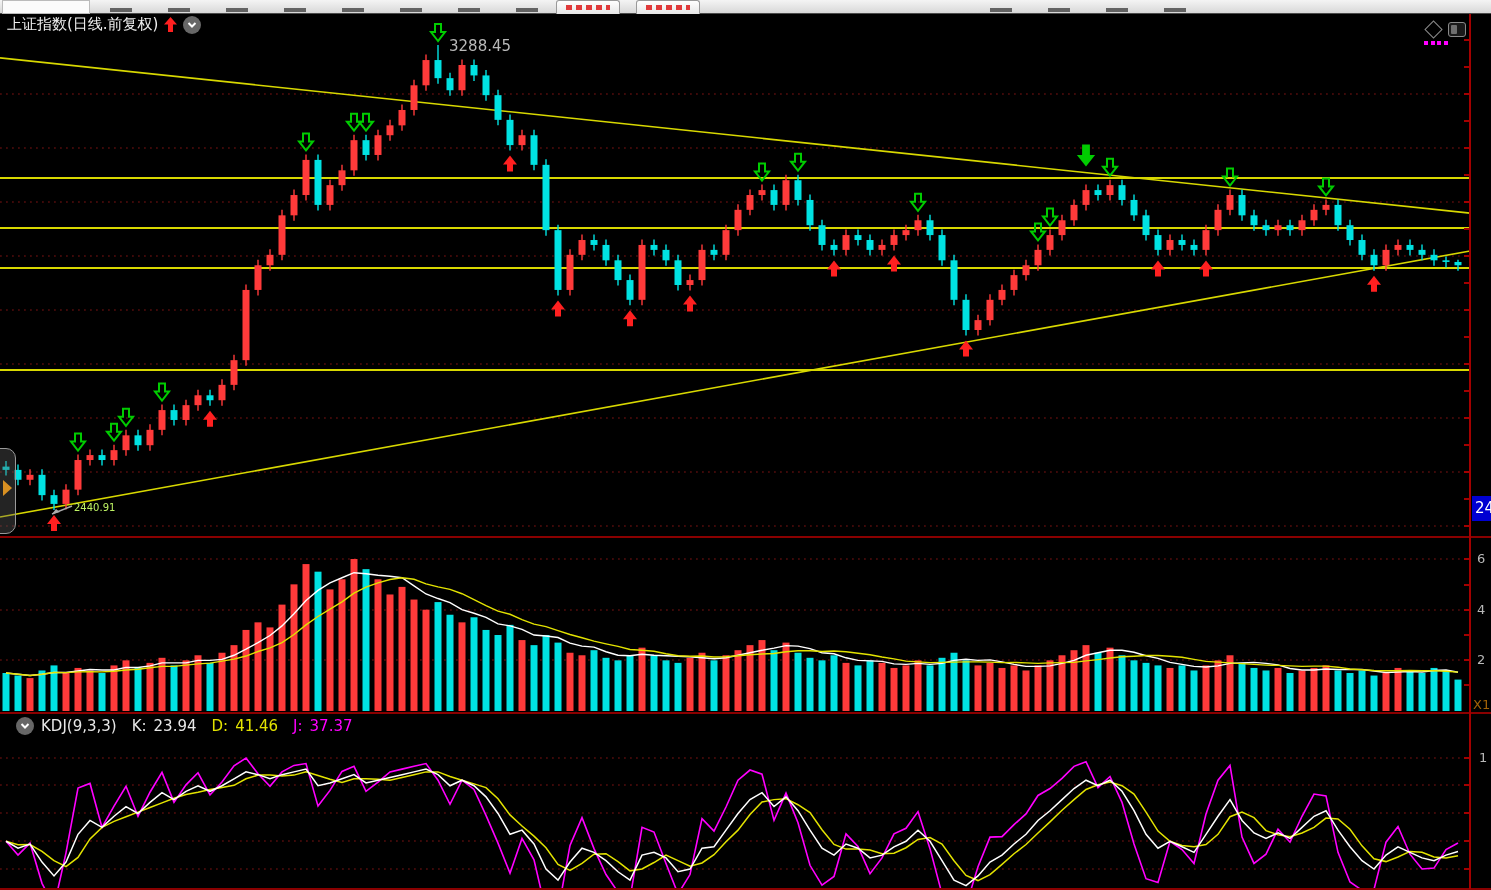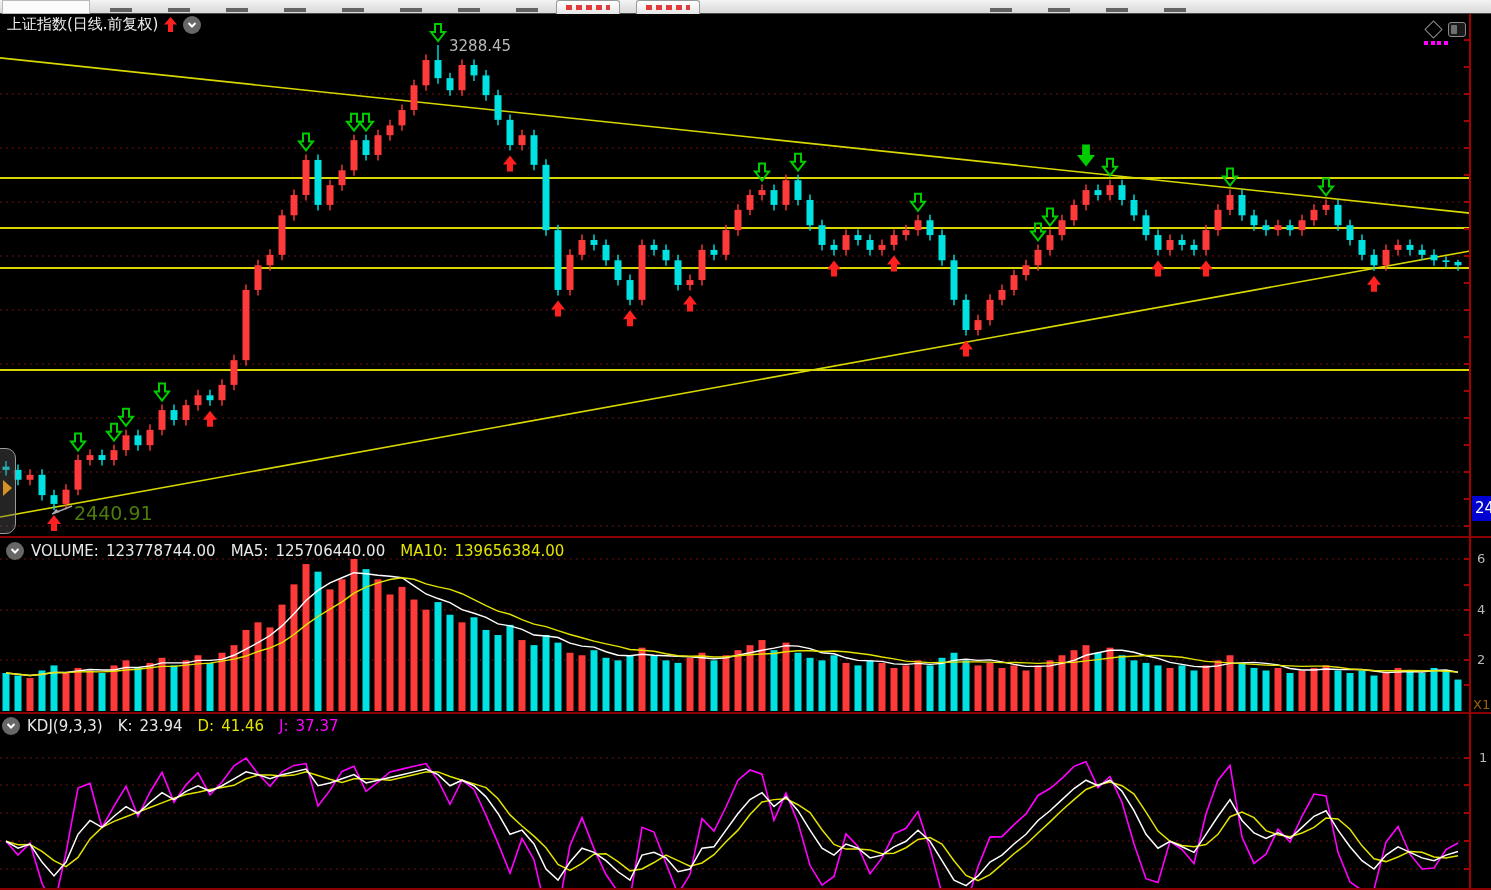--- a/index.html
+++ b/index.html
@@ -15,21 +15,21 @@
     border:1px solid #999;border-bottom:none;border-radius:3px 3px 0 0;}
   .tb-redbtn .marks{width:44px;height:5px;margin:4px auto 0;
     background:repeating-linear-gradient(90deg,#e03a3a 0 6px,transparent 6px 10px);}
   svg#chart-canvas{position:absolute;left:0;top:0;}
   
   .ovl{position:absolute;white-space:nowrap;pointer-events:none;}
   #title-row{left:7px;top:15px;color:#eeeeee;font-size:15px;display:flex;align-items:center;gap:6px;pointer-events:auto;}
   .circle-icon{width:18px;height:18px;border-radius:50%;background:#676767;display:inline-flex;
     align-items:center;justify-content:center;pointer-events:auto;}
   #peak-label{color:#b9b9b9;font-size:15px;text-align:center;}
-  #low-label{color:#4d7c0f;font-size:19px;}
+  #low-label{color:#bef264;font-size:10px;}
   .panel-header{display:flex;align-items:center;gap:7px;font-size:15px;pointer-events:auto;}
   .w{color:#e8e8e8;} .y{color:#e3e300;} .m{color:#ff00ff;}
   .hdr-gap{margin-left:8px;}
   #price-badge{left:1472px;top:496px;width:19px;height:25px;background:#0000d2;color:#fff;
     font-size:15px;line-height:25px;padding-left:3px;}
   .ax-label{color:#b8b8b8;font-size:13px;}
   #vol-scale-label{color:#a16207;font-size:13px;}
   
   #left-scroll{position:absolute;left:-11px;top:448px;width:25px;height:84px;border:1px solid #9a9a9a;
     border-radius:10px;background:rgba(95,95,95,0.38);}
@@ -550,35 +550,22 @@
   <div class="ovl" id="low-label" style="left:74px;top:502px;">2440.91</div>
 
   <div class="ovl" id="price-badge">24</div>
 
   <div class="ovl ax-label" style="left:1477px;top:551px;">6</div>
   <div class="ovl ax-label" style="left:1477px;top:602px;">4</div>
   <div class="ovl ax-label" style="left:1477px;top:652px;">2</div>
   <div class="ovl" id="vol-scale-label" style="left:1473px;top:697px;">X1</div>
   <div class="ovl ax-label" style="left:1479px;top:750px;">1</div>
 
-  <div class="ovl panel-header" style="left:6px;top:542px;">
-    <span class="circle-icon">
-      <svg width="12" height="12">
-          <path d="M2.5 4 L6 7.5 L9.5 4" stroke="#fff" stroke-width="2" fill="none"></path>
-        </svg>
-    </span>
-    <span class="w">VOLUME:</span>
-    <span class="w">123778744.00</span>
-    <span class="w hdr-gap">MA5:</span>
-    <span class="w">125706440.00</span>
-    <span class="y hdr-gap">MA10:</span>
-    <span class="y">139656384.00</span>
-  </div>
-
-  <div class="ovl panel-header" style="left:2px;top:717px;text-align:center;">
+
+  <div class="ovl panel-header" style="left:16px;top:717px;text-align:center;">
     <span class="circle-icon">
       <svg width="12" height="12">
           <path d="M2.5 4 L6 7.5 L9.5 4" stroke="#fff" stroke-width="2" fill="none"></path>
         </svg>
     </span>
     <span class="w">KDJ(9,3,3)</span>
     <span class="w hdr-gap">K:</span>
     <span class="w">23.94</span>
     <span class="y hdr-gap">D:</span>
     <span class="y">41.46</span>

